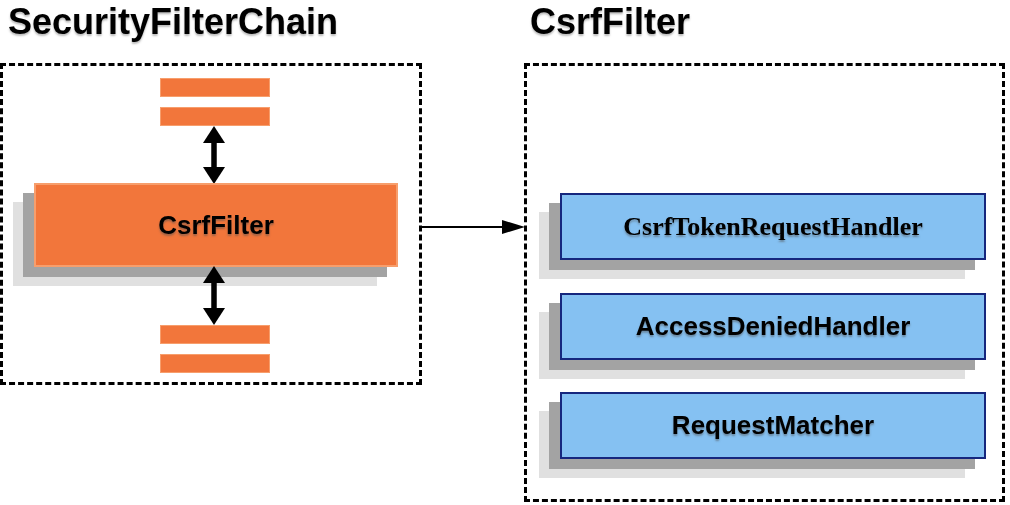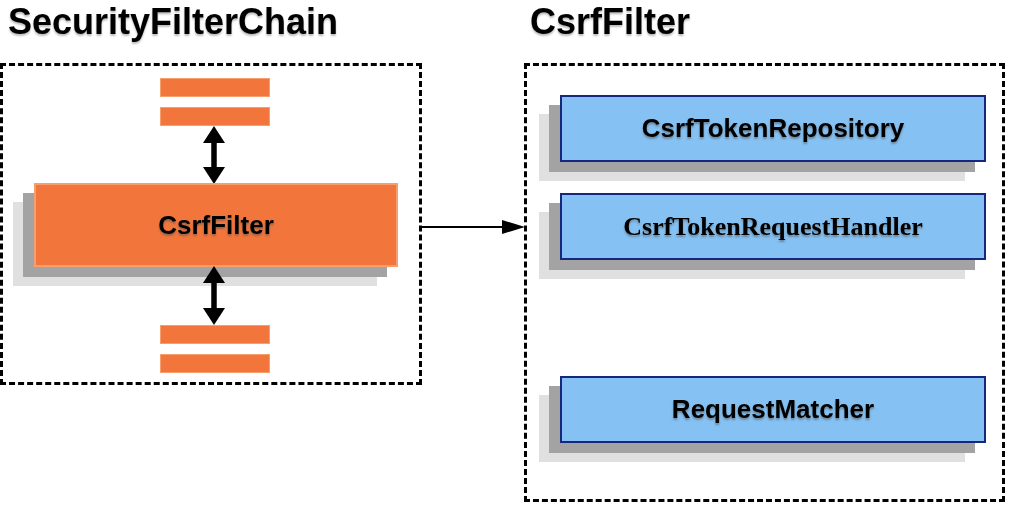--- a/index.html
+++ b/index.html
@@ -83,21 +83,21 @@
     border: 2px solid var(--blue-border, #16277E);
     box-shadow: -11px 10px 0 var(--shadow-mid, #A3A3A3),
                 -21px 19px 0 var(--shadow-light, #E0E0E0);
     display: flex;
     align-items: center;
     justify-content: center;
   }
   #component-1 { top: 95px; }
   #component-2 { top: 193px; font-family: Liberation Serif, serif; }
   #component-3 { top: 293px; }
-  #component-4 { top: 376px; }
+  #component-4 { top: 392px; }
 
   .arrow-wrap { position: absolute; }
   #v-arrow-top    { left: 200px; top: 126px; }
   #v-arrow-bottom { left: 200px; top: 266px; }
   #h-arrow        { left: 421px; top: 216px; }
   svg { display: block; }
 </style>
 </head>
 <body>
 
@@ -137,26 +137,26 @@
   <div id="bar-3" class="bar"></div>
   <div id="bar-4" class="bar"></div>
 
   <div id="h-arrow" class="arrow-wrap">
     <svg width="104" height="22" viewBox="0 0 104 22">
       <line x1="1" y1="11" x2="84" y2="11" stroke="#000" stroke-width="2"></line>
       <polygon points="104,11 81,4 81,18" fill="#000"></polygon>
     </svg>
   </div>
 
-  <div id="component-1" class="component">
-    <span class="box-label">CsrfTokenRepository</span>
-  </div>
 
   <div id="component-2" class="component">
     <span class="box-label">CsrfTokenRequestHandler</span>
   </div>
 
+  <div id="component-3" class="component">
+    <span class="box-label">AccessDeniedHandler</span>
+  </div>
 
   <div id="component-4" class="component">
     <span class="box-label">RequestMatcher</span>
   </div>
 
 </div>
 
 </body></html>

